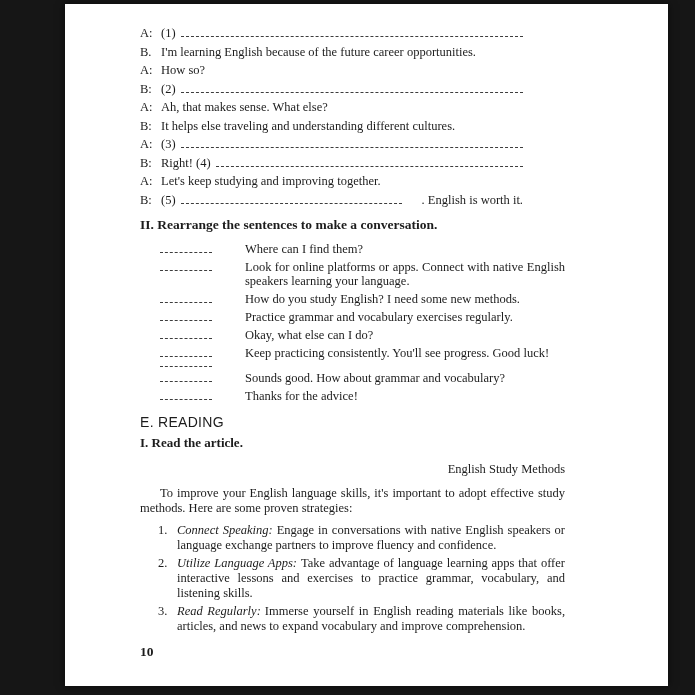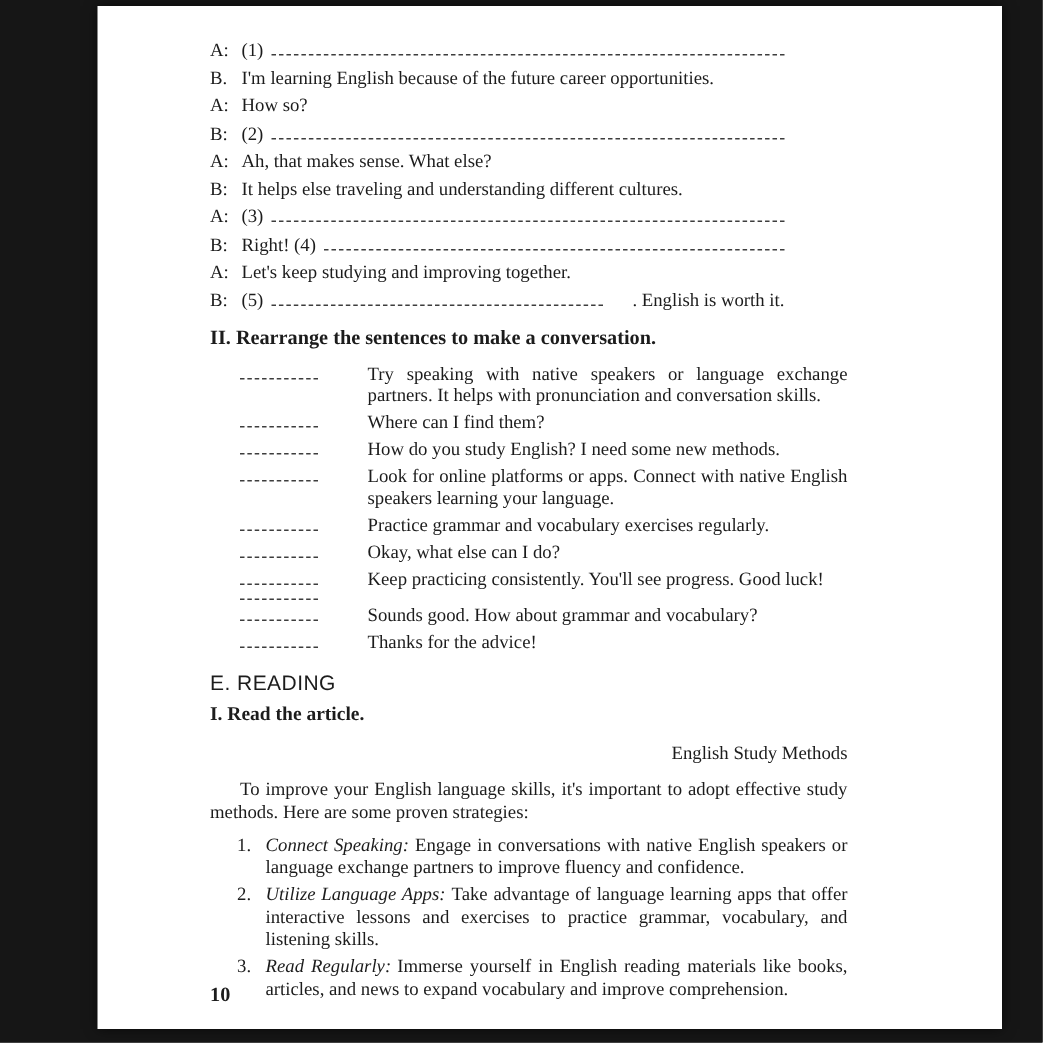--- a/index.html
+++ b/index.html
@@ -44,21 +44,21 @@
   
   .eheading { font-family: "Liberation Sans", sans-serif; font-weight: normal; font-size: 14px; letter-spacing: .3px; margin: 11px 0 5px 0; }
   .instr { font-weight: bold; font-size: 13px; margin: 0 0 11px 0; }
   .atitle { text-align: right; font-weight: normal; margin: 2px 0 9px 0; }
   .intro { text-indent: 20px; text-align: justify; line-height: 15px; margin: 0 0 7px 0; }
   .strat { display: flex; align-items: baseline; margin: 0 0 3px 18px; line-height: 15px; }
   .snum { width: 19px; flex: none; }
   .stxt { flex: 1; text-align: justify; }
   .stxt i { margin-right: 4px; }
 
-  .pagenum { position: absolute; left: 75px; bottom: 15px; font-weight: bold; font-size: 13.5px; }
+  .pagenum { position: absolute; left: 75px; bottom: 26px; font-weight: bold; font-size: 13.5px; }
 </style>
 </head>
 <body>
 
 <div class="viewer">
   <div class="page">
     <div class="content">
 
       <div class="dia">
 
@@ -118,33 +118,29 @@
           <span class="suf">. English is worth it.</span>
         </div>
 
       </div>
 
       <div>
         <div class="rhead">II. Rearrange the sentences to make a conversation.</div>
 
         <div class="ri">
           <span class="oblank"></span>
-          <span class="ritext">Try speaking with native speakers or language exchange partners. It helps with pronunciation and conversation skills.</span>
-        </div>
-        <div class="ri">
-          <span class="oblank"></span>
           <span class="ritext">Where can I find them?</span>
         </div>
         <div class="ri">
           <span class="oblank"></span>
-          <span class="ritext">How do you study English? I need some new methods.</span>
+          <span class="ritext">Look for online platforms or apps. Connect with native English speakers learning your language.</span>
         </div>
         <div class="ri">
           <span class="oblank"></span>
-          <span class="ritext">Look for online platforms or apps. Connect with native English speakers learning your language.</span>
+          <span class="ritext">How do you study English? I need some new methods.</span>
         </div>
         <div class="ri">
           <span class="oblank"></span>
           <span class="ritext">Practice grammar and vocabulary exercises regularly.</span>
         </div>
         <div class="ri">
           <span class="oblank"></span>
           <span class="ritext">Okay, what else can I do?</span>
         </div>
         <div class="ri">

